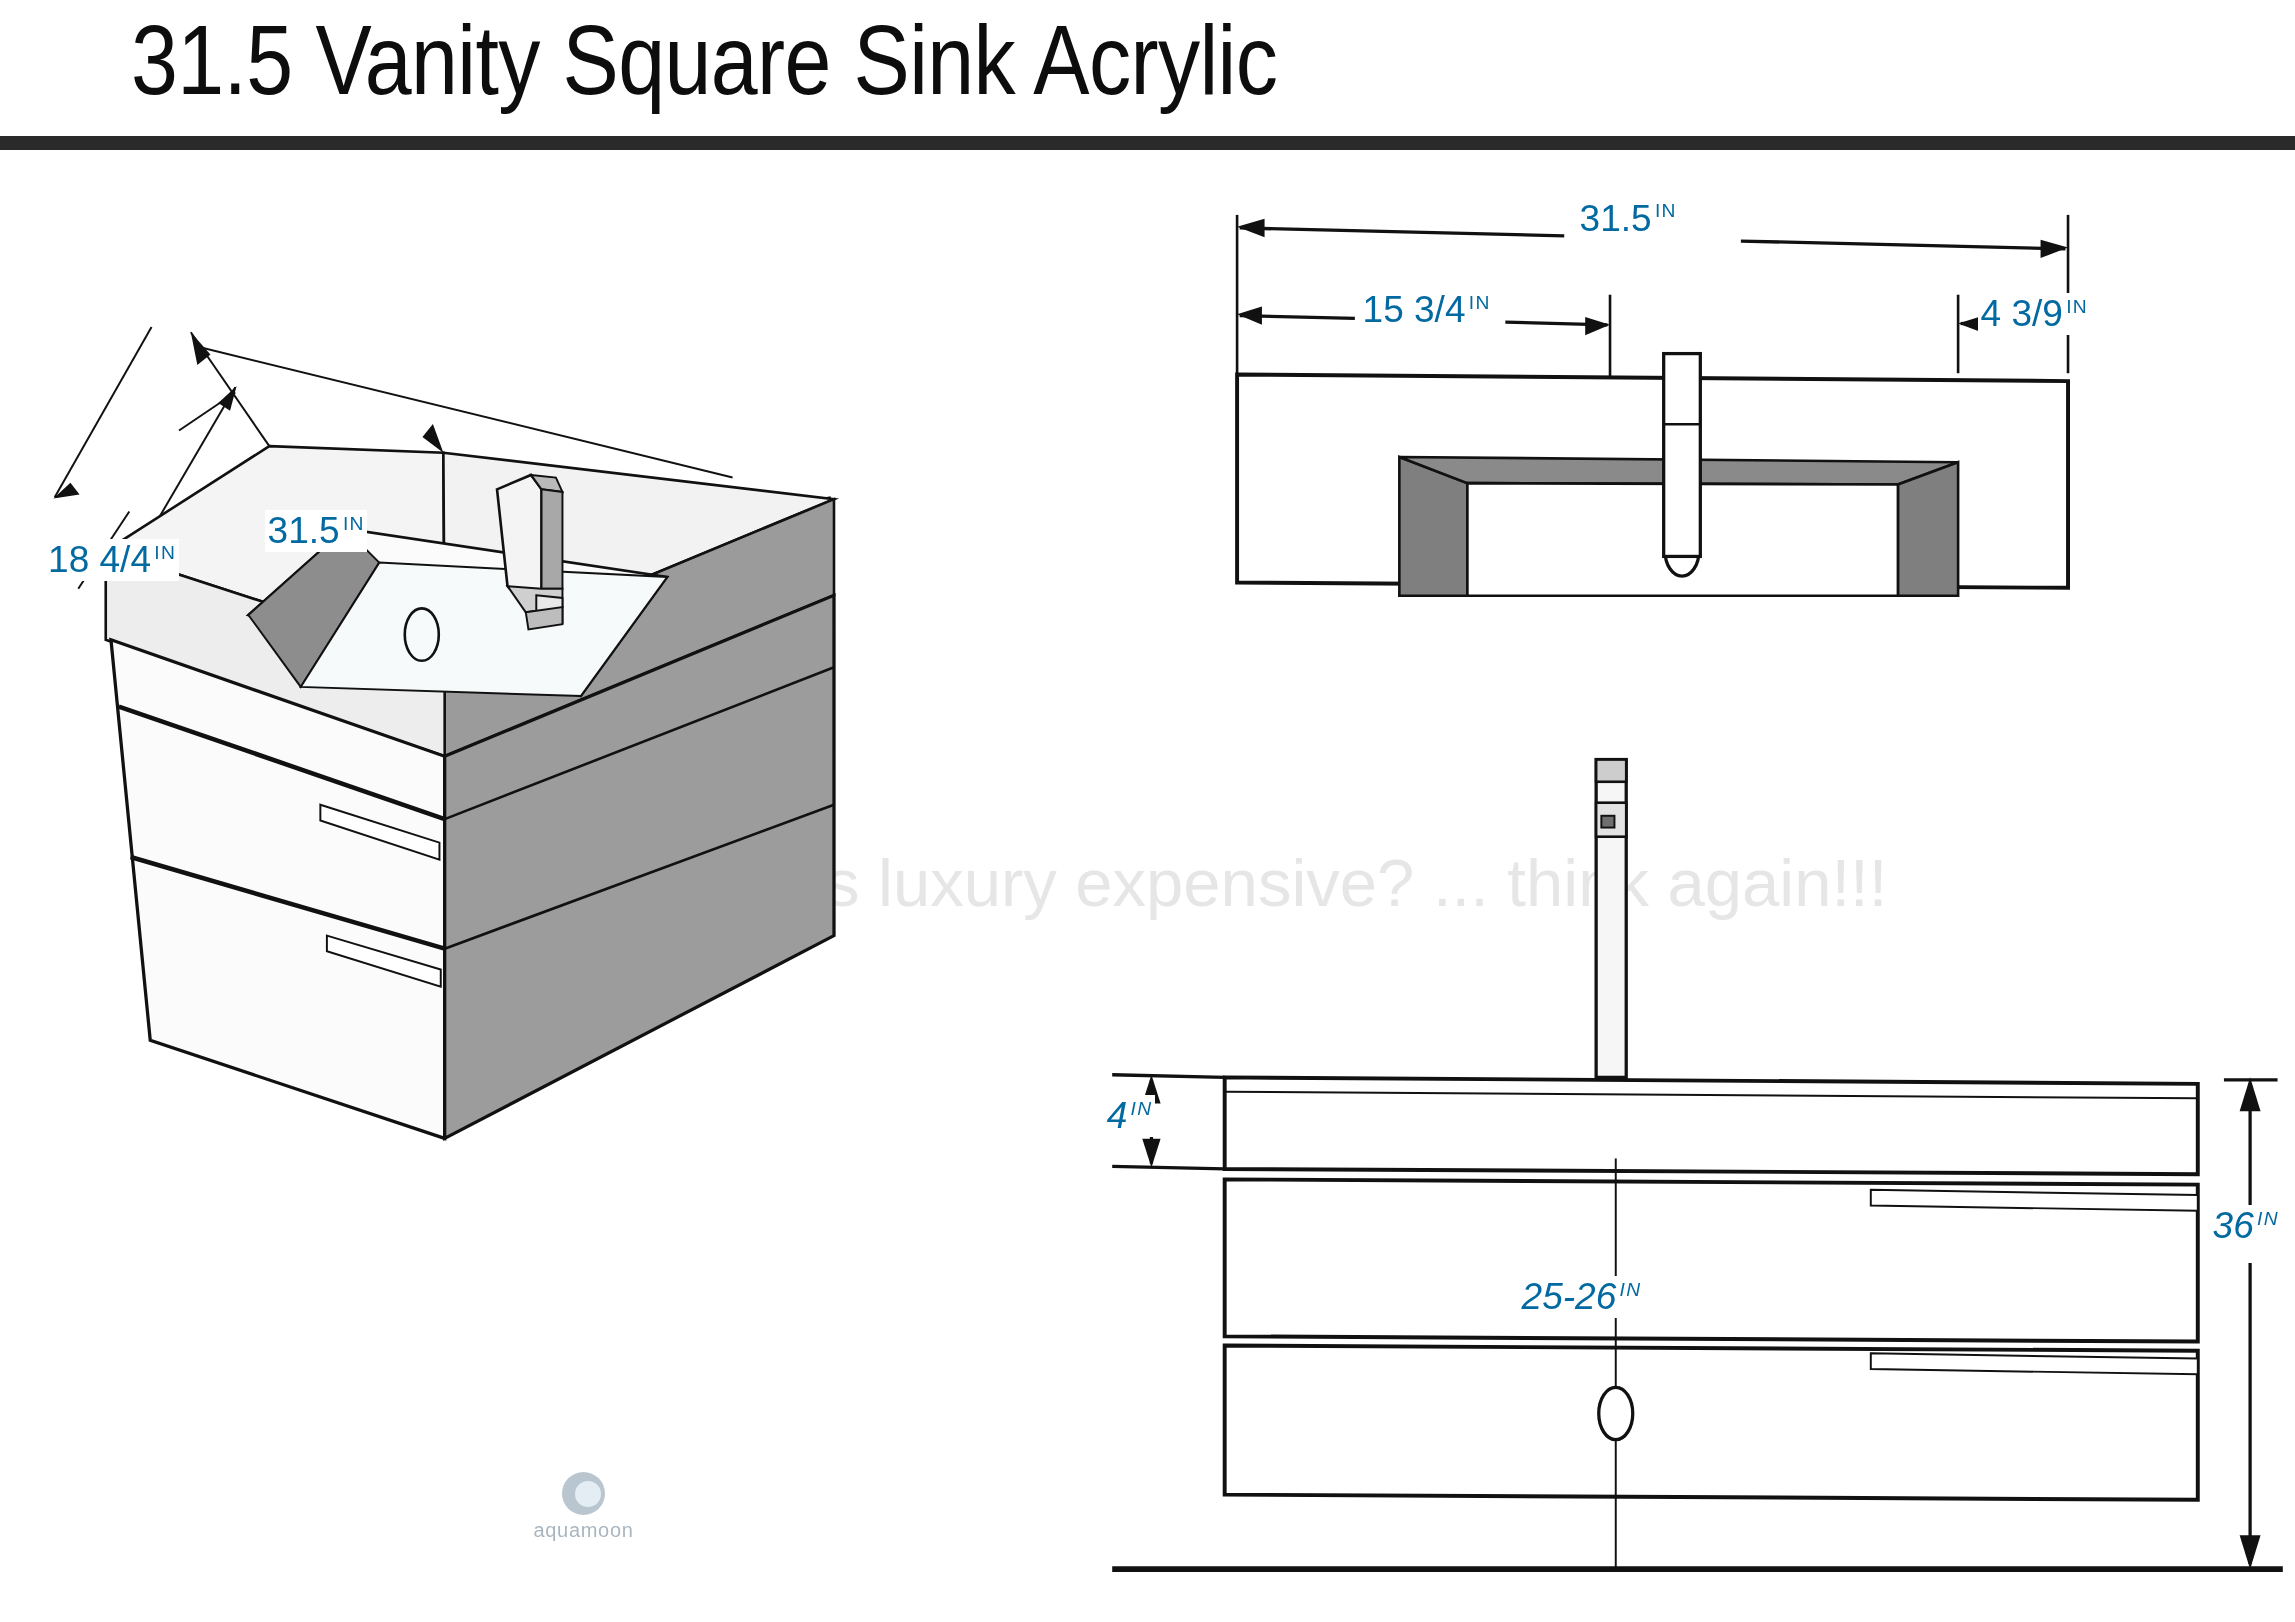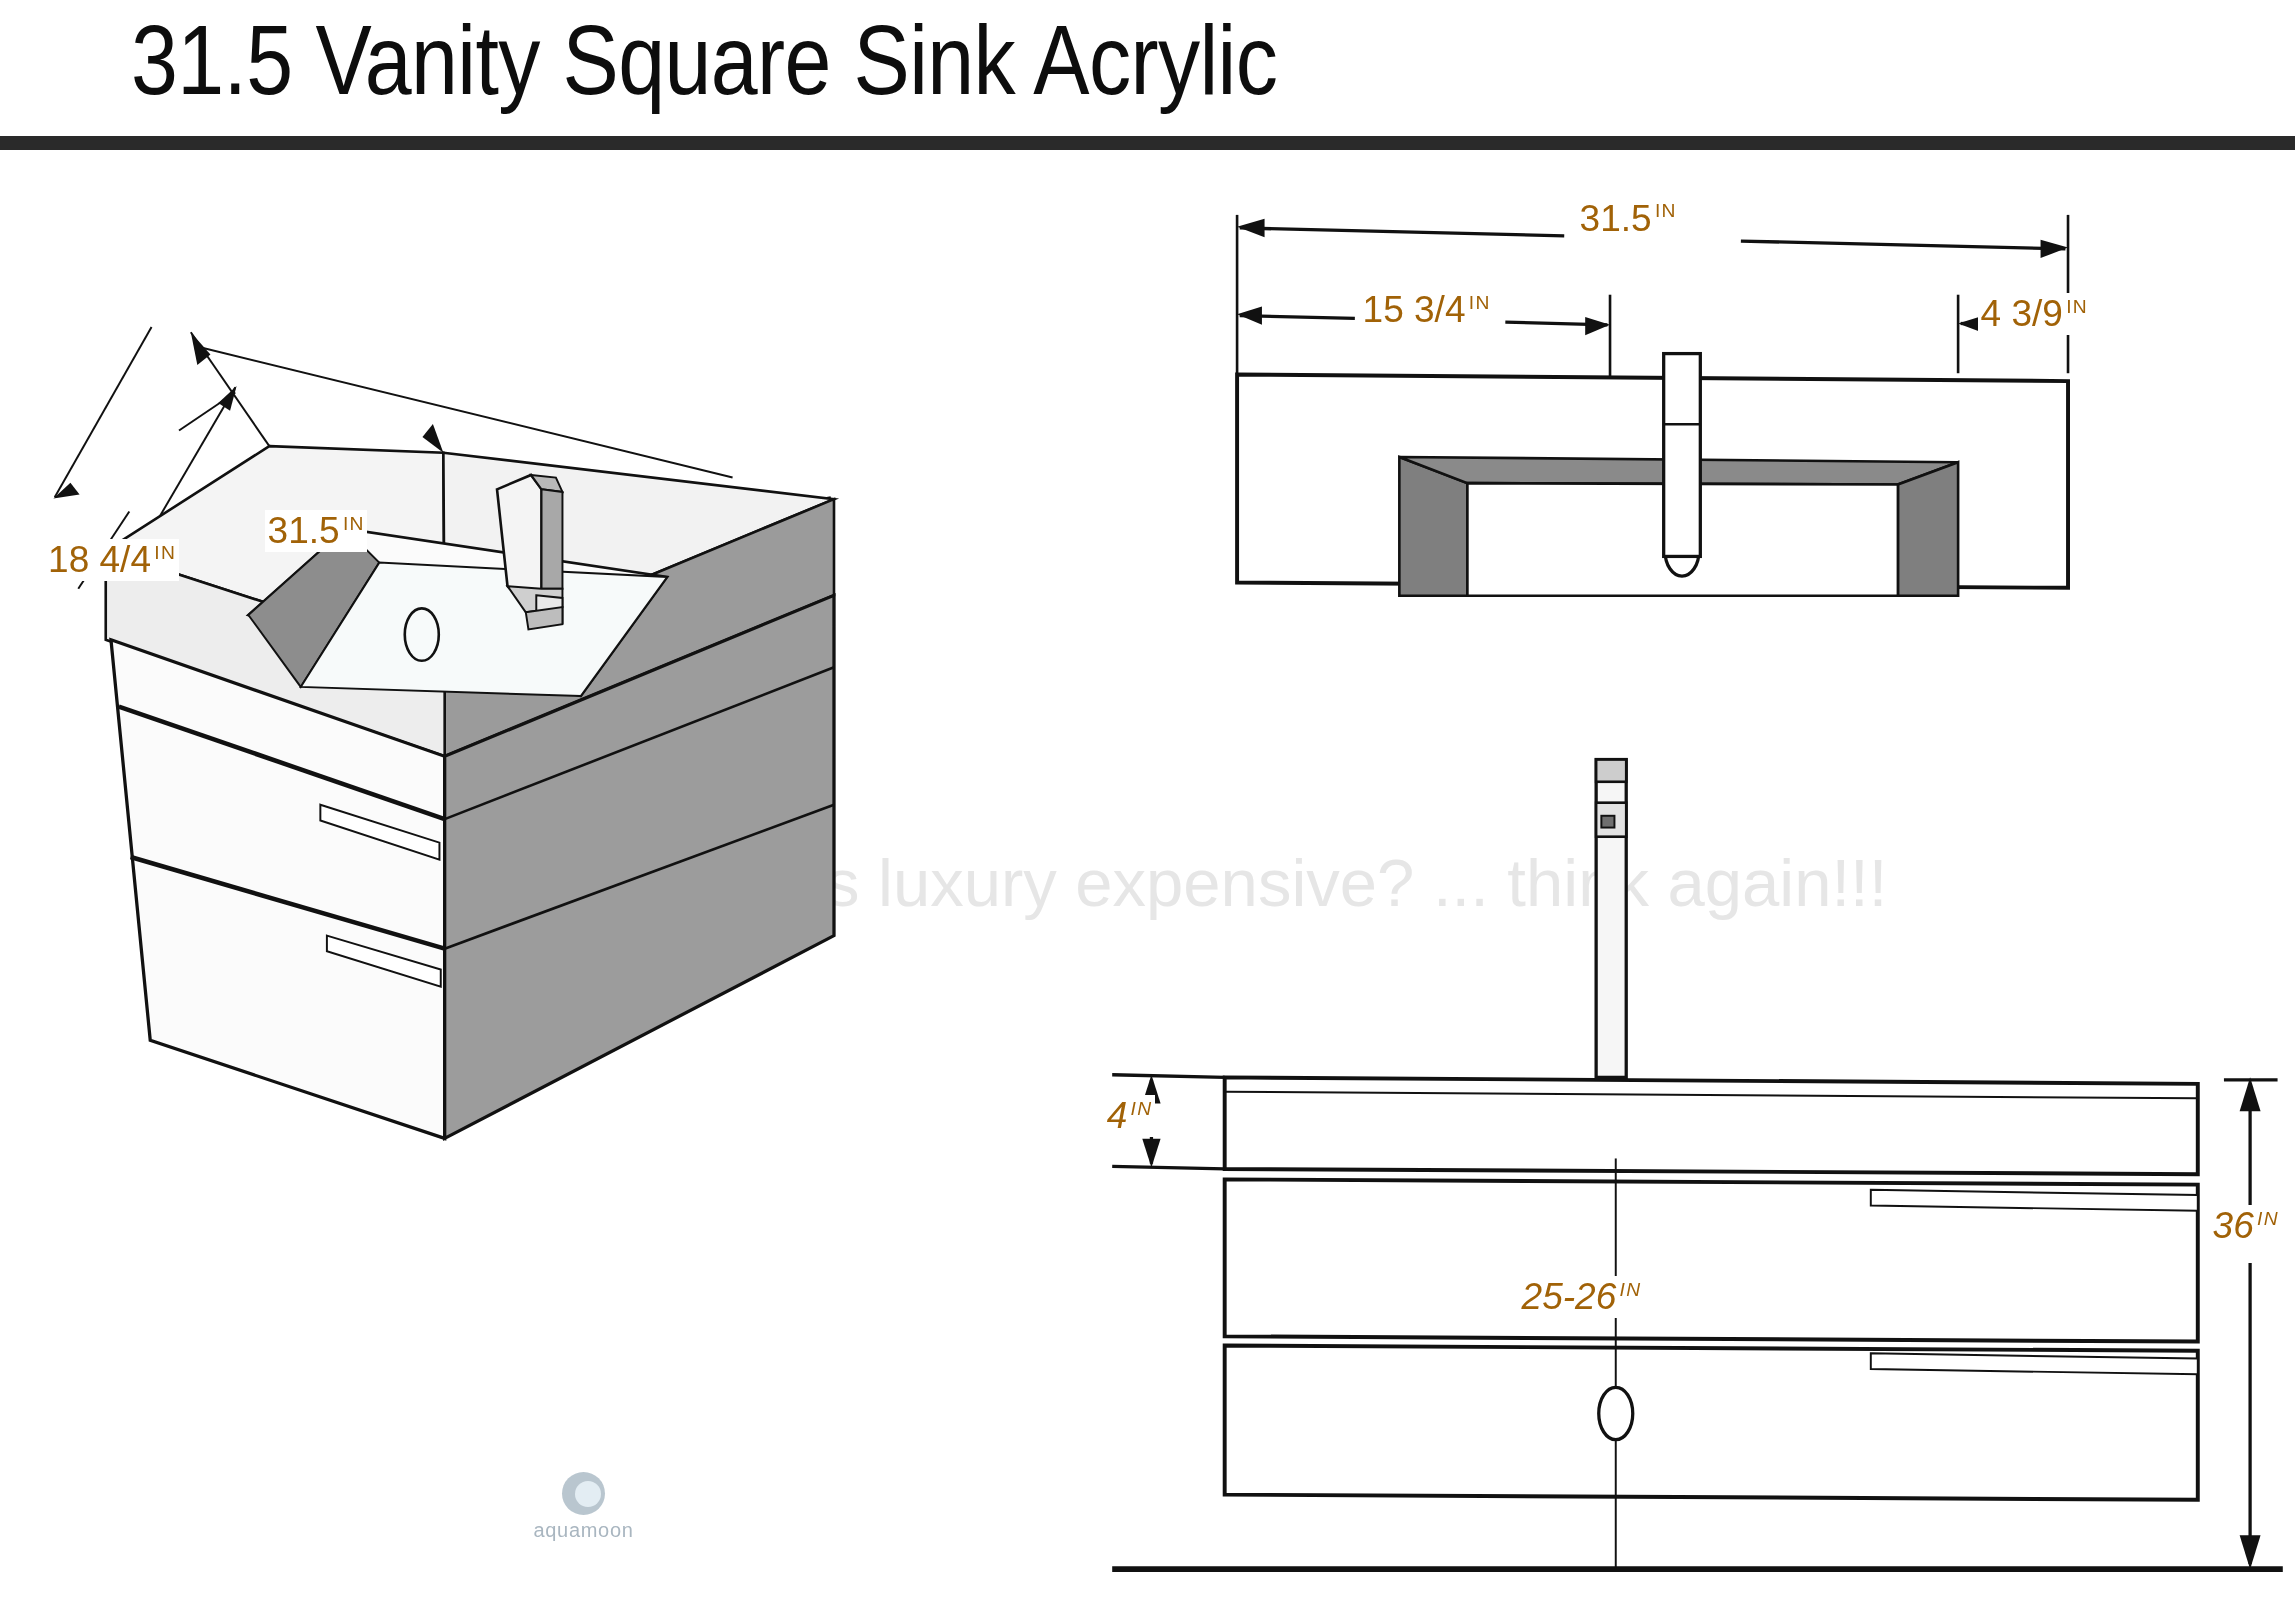--- a/index.html
+++ b/index.html
@@ -91,21 +91,21 @@
     font-weight: 400;
     white-space: nowrap;
   }
 
   
   .view { position: absolute; }
   svg { display: block; overflow: visible; }
   .dimtext {
     position: absolute;
     font-size: 37px;
-    color: #a16207;
+    color: #0369a1;
     white-space: nowrap;
     font-weight: 400;
     z-index: 8;
     background: #fff;
     padding: 0 2.6px;
   }
   .dimtext sup {
     font-size: 0.52em;
     letter-spacing: 1.3px;
     vertical-align: super;

